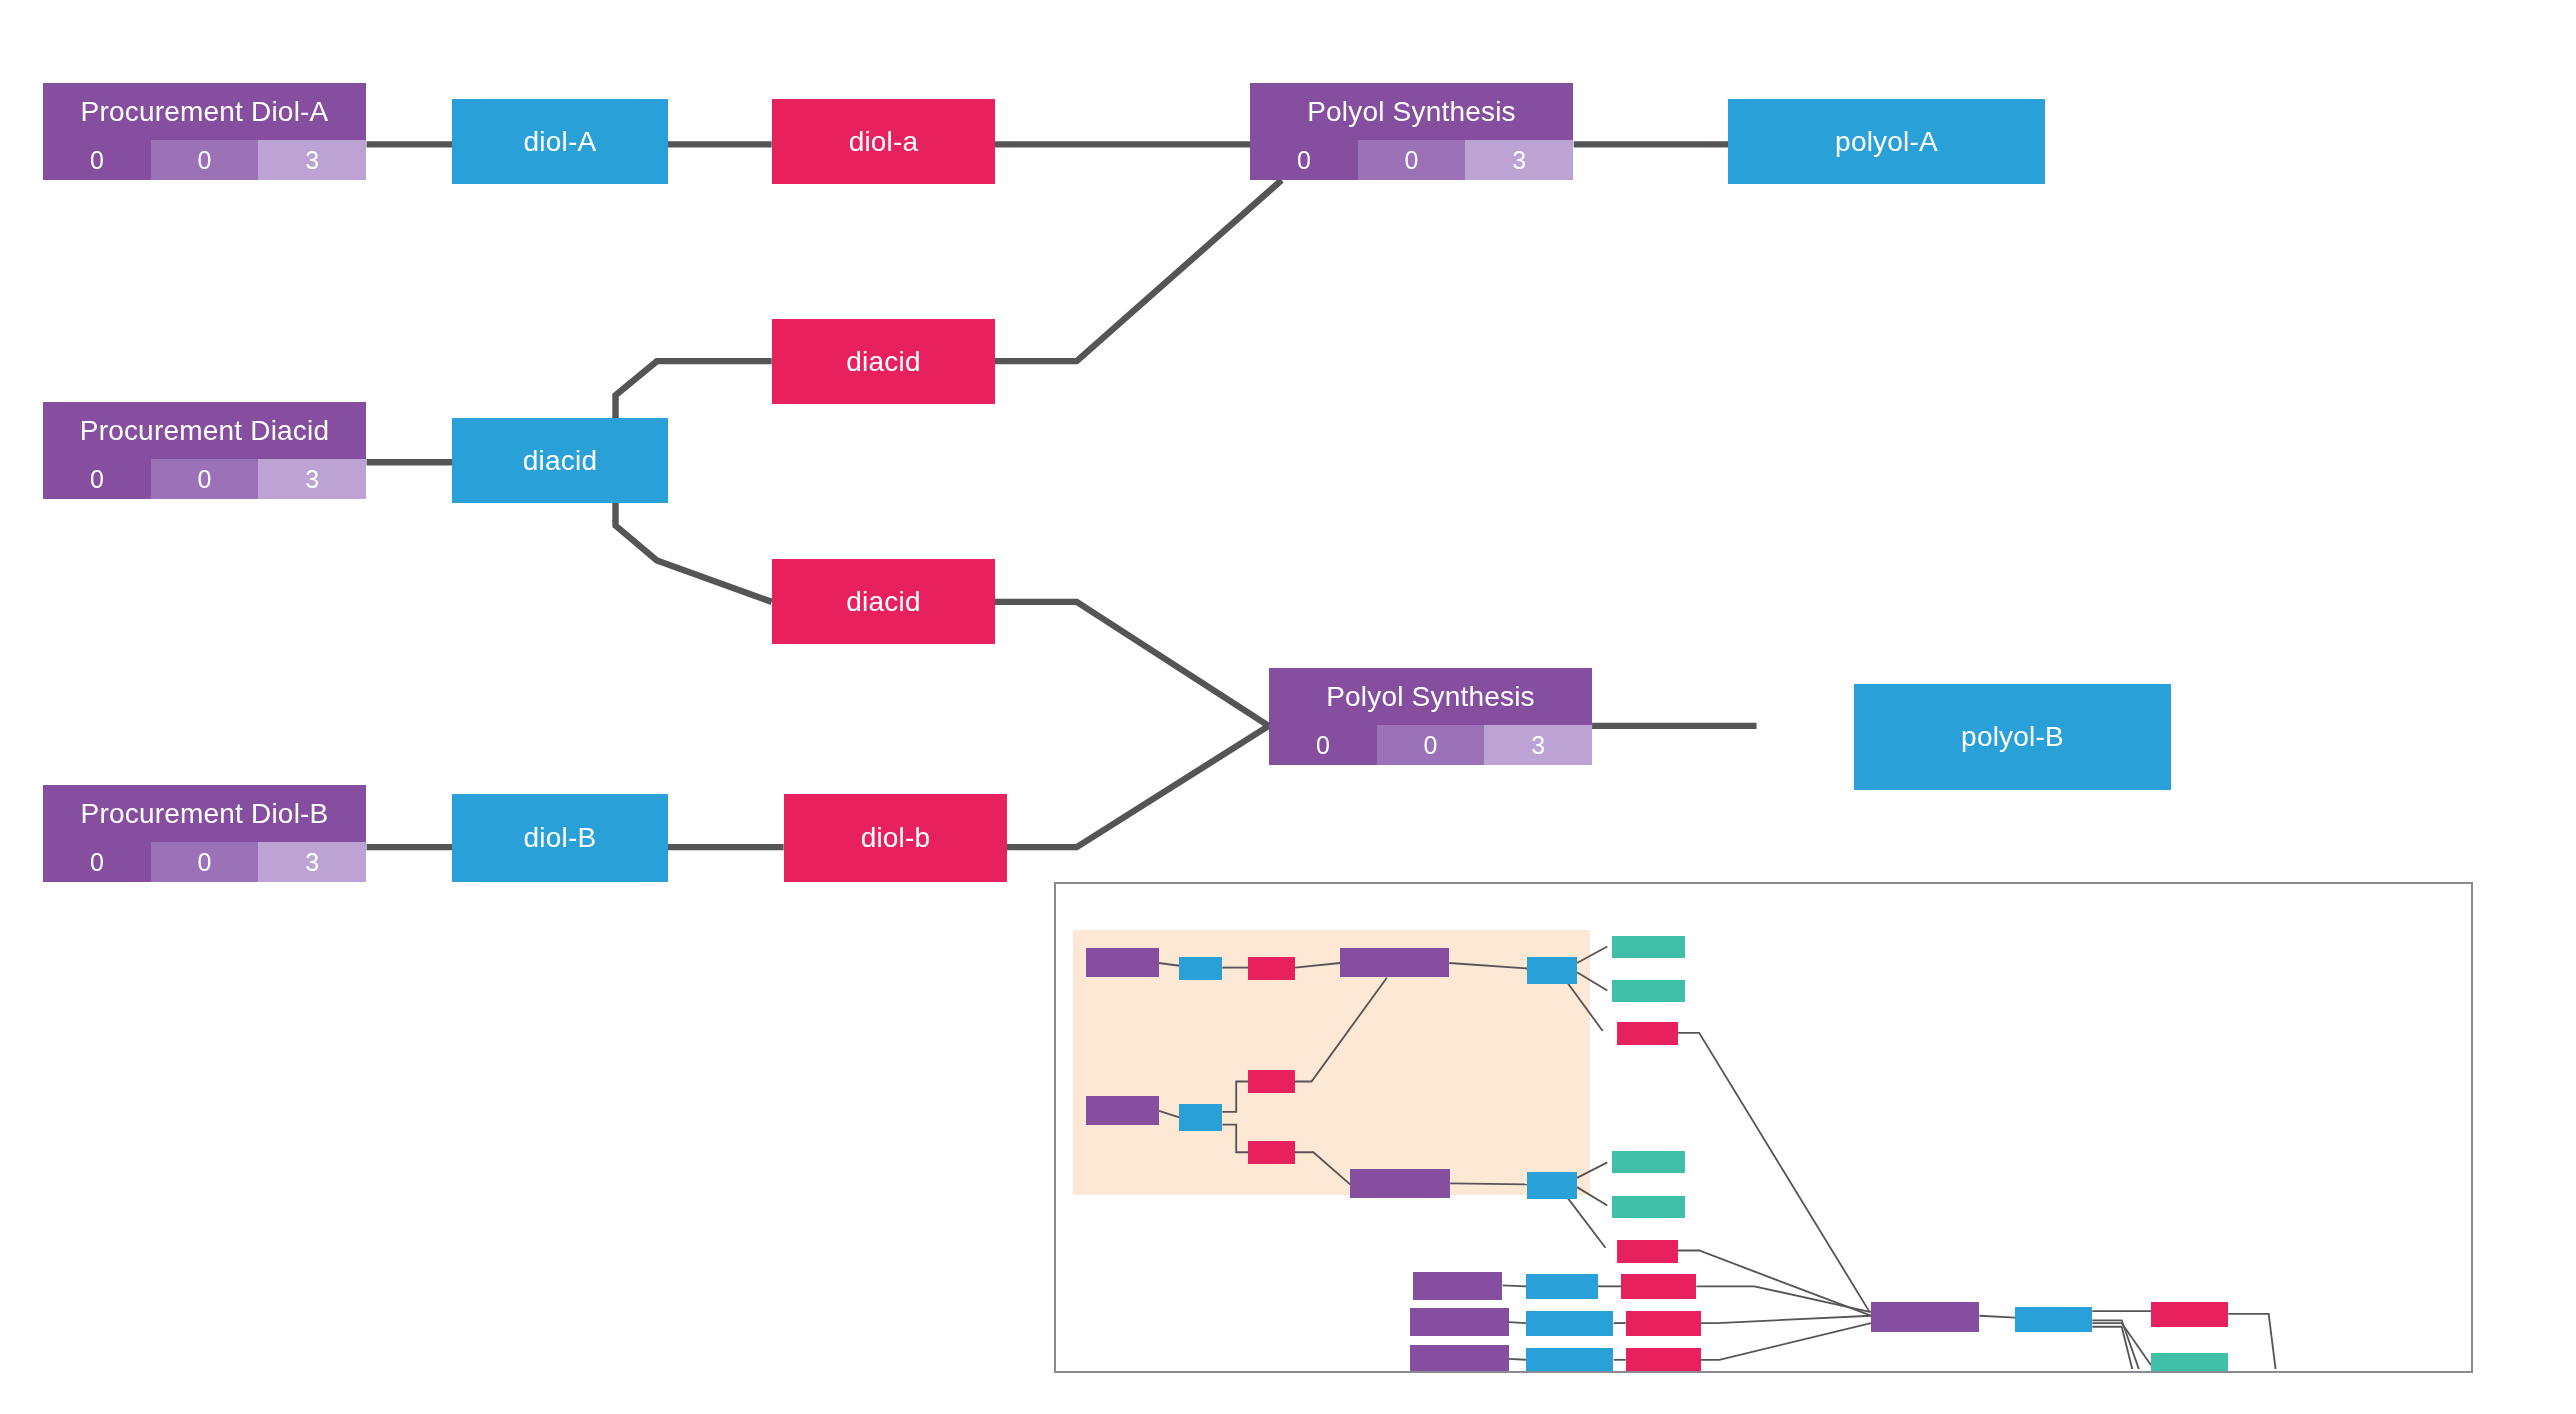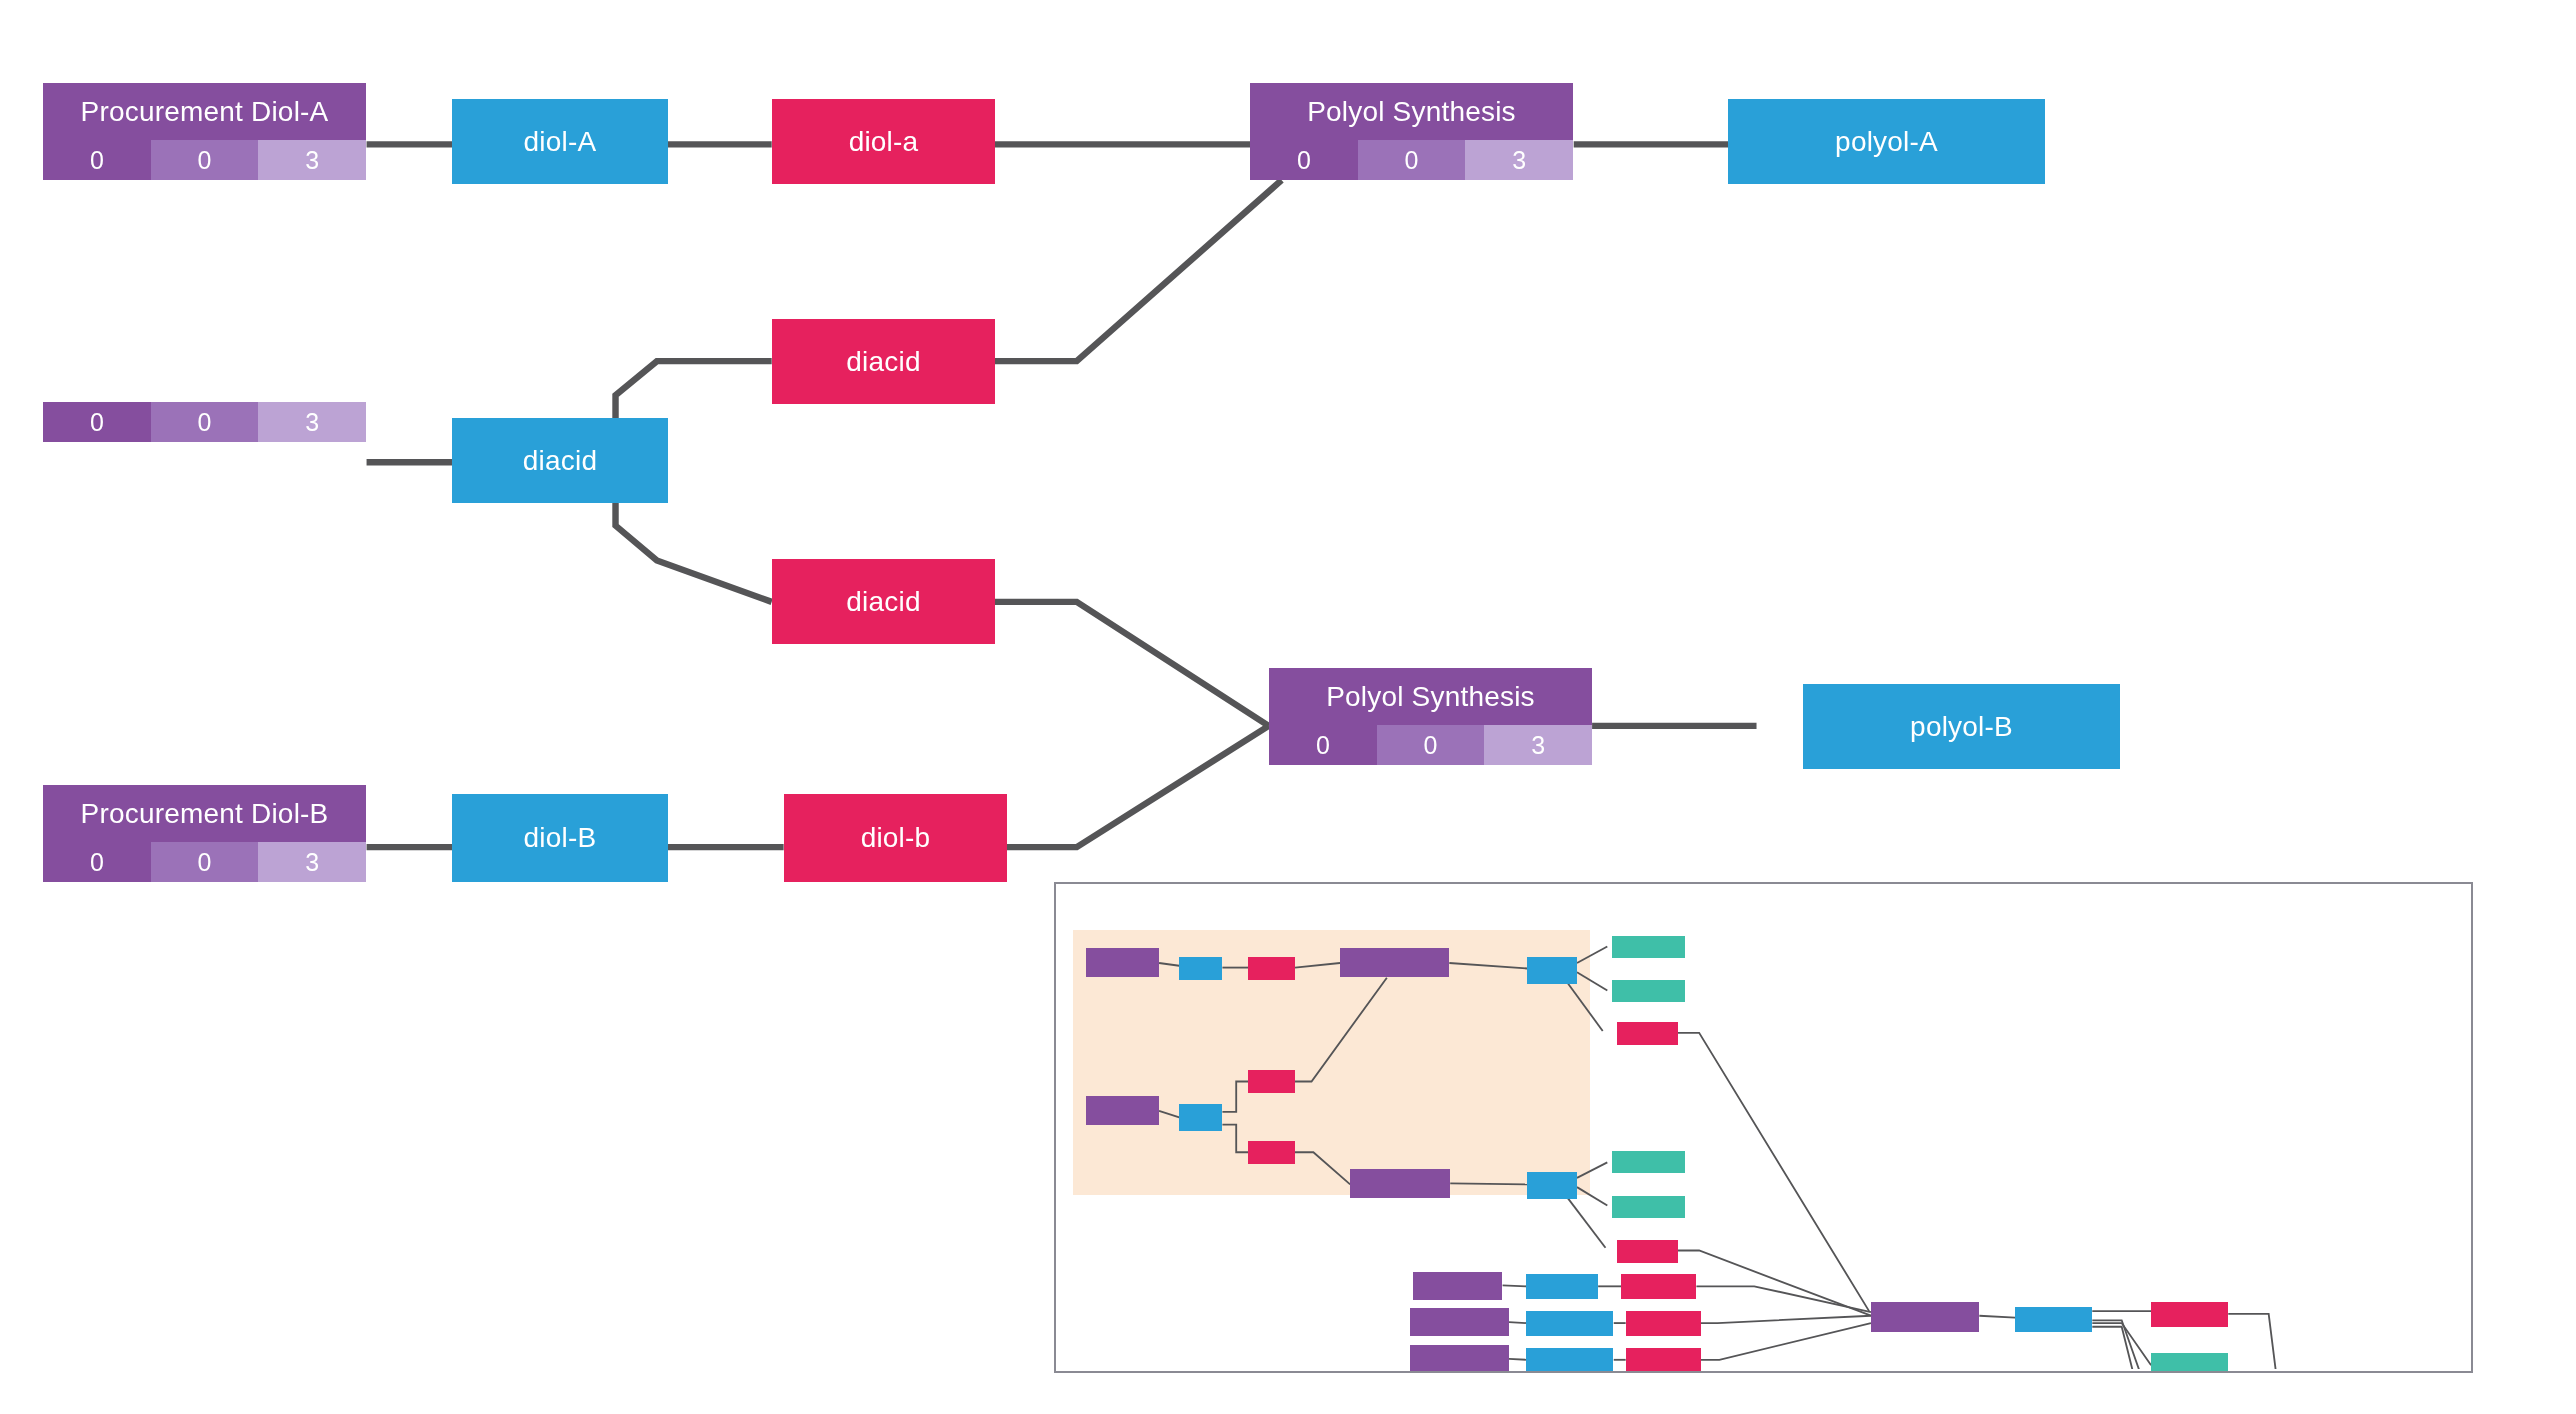--- a/index.html
+++ b/index.html
@@ -160,41 +160,42 @@
           <div class="metric-cell m2">3</div>
         </div>
       </div>
       <div class="node material" style="left: 1728px; top: 99px; width: 317px; height: 85px;">
         <div class="node-title">polyol-A</div>
       </div>
       <div class="node product" style="left: 772px; top: 319px; width: 223px; height: 85px;">
         <div class="node-title">diacid</div>
       </div>
       <div class="node process" style="left: 43px; top: 402px; width: 323px; height: 97px;">
+        <div class="node-title">Procurement Diacid</div>
         <div class="metric-row">
           <div class="metric-cell m0">0</div>
           <div class="metric-cell m1">0</div>
           <div class="metric-cell m2">3</div>
         </div>
       </div>
       <div class="node material" style="left: 452px; top: 418px; width: 216px; height: 85px;">
         <div class="node-title">diacid</div>
       </div>
       <div class="node product" style="left: 772px; top: 559px; width: 223px; height: 85px;">
         <div class="node-title">diacid</div>
       </div>
       <div class="node process" style="left: 1269px; top: 668px; width: 323px; height: 97px;">
         <div class="node-title">Polyol Synthesis</div>
         <div class="metric-row">
           <div class="metric-cell m0">0</div>
           <div class="metric-cell m1">0</div>
           <div class="metric-cell m2">3</div>
         </div>
       </div>
-      <div class="node material" style="left: 1803px; top: 684px; width: 317px; height: 85px;">
+      <div class="node material" style="left: 1854px; top: 684px; width: 317px; height: 106px;">
         <div class="node-title">polyol-B</div>
       </div>
       <div class="node process" style="left: 43px; top: 785px; width: 323px; height: 108px;">
         <div class="node-title">Procurement Diol-B</div>
         <div class="metric-row">
           <div class="metric-cell m0">0</div>
           <div class="metric-cell m1">0</div>
           <div class="metric-cell m2">3</div>
         </div>
       </div>

